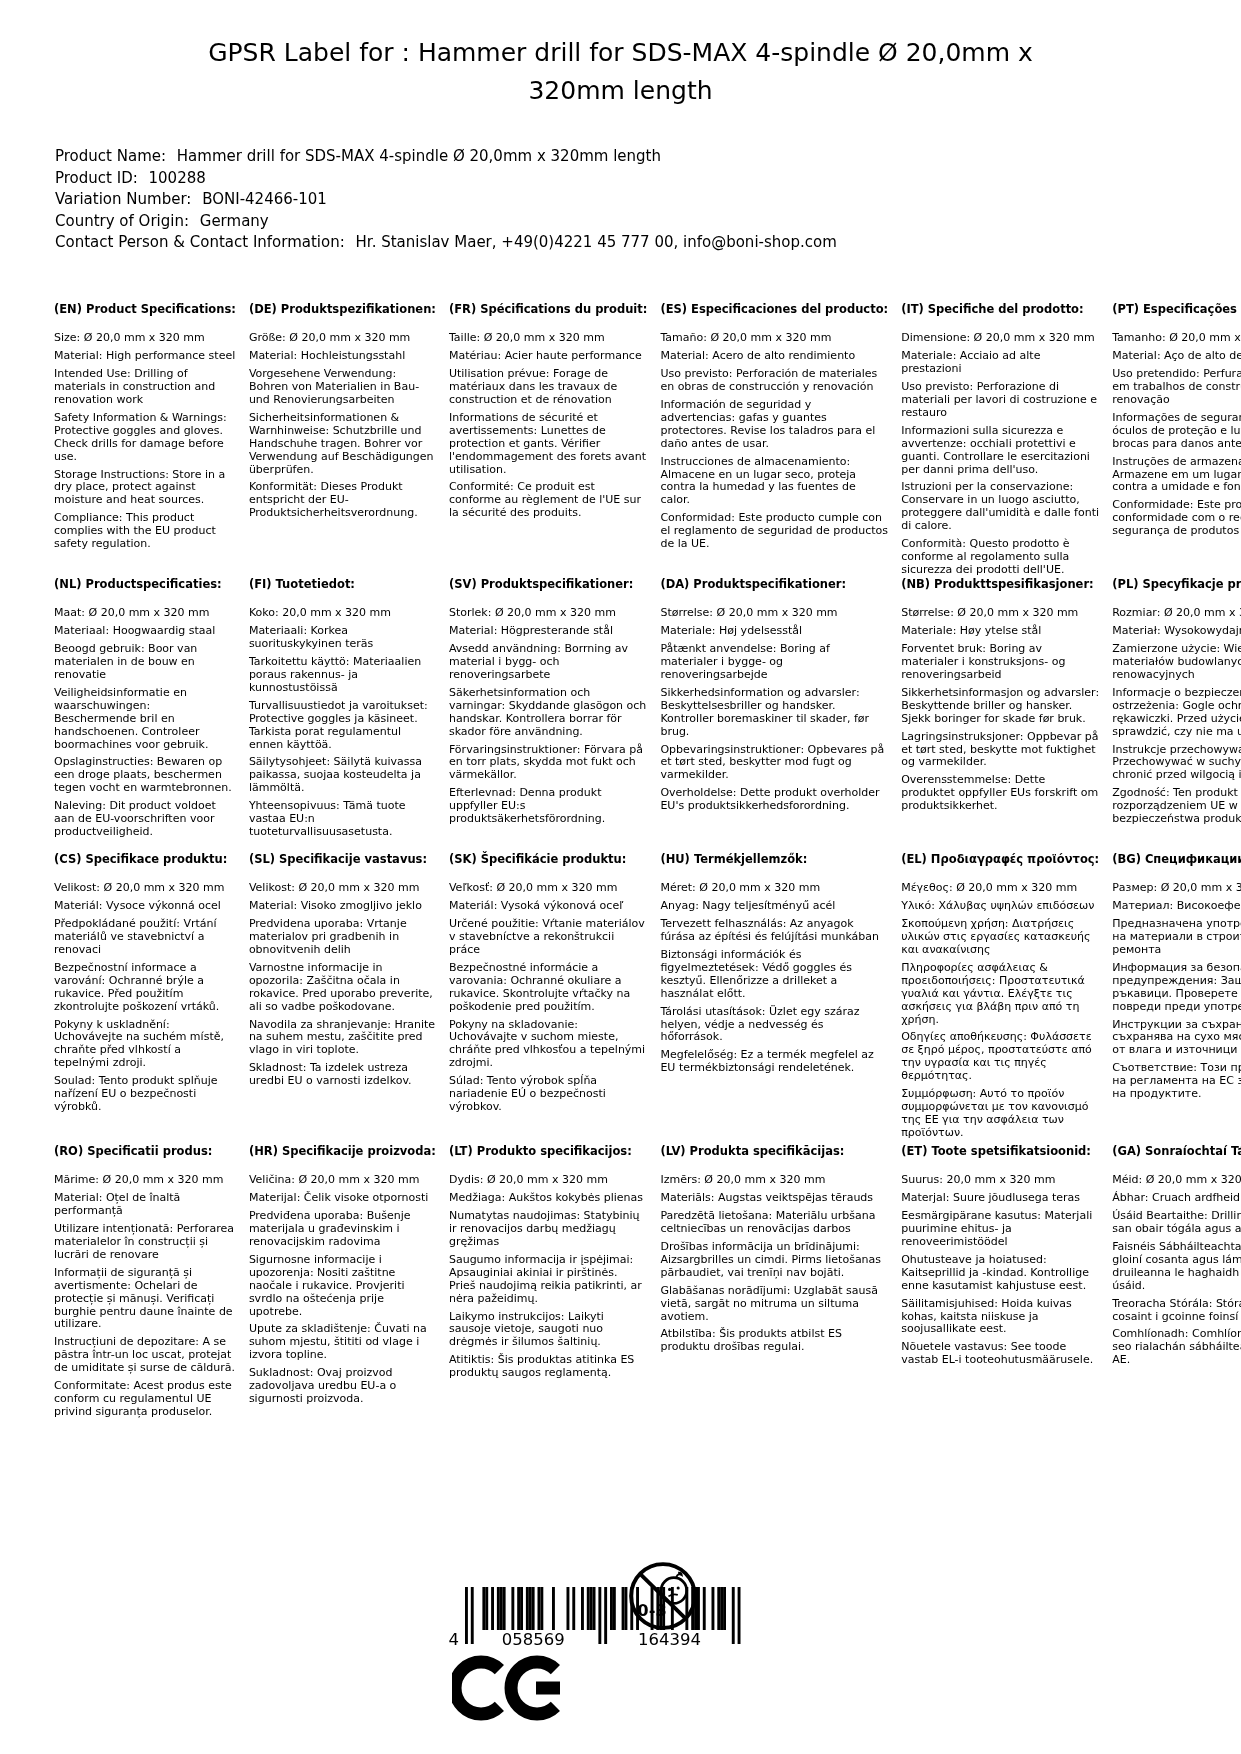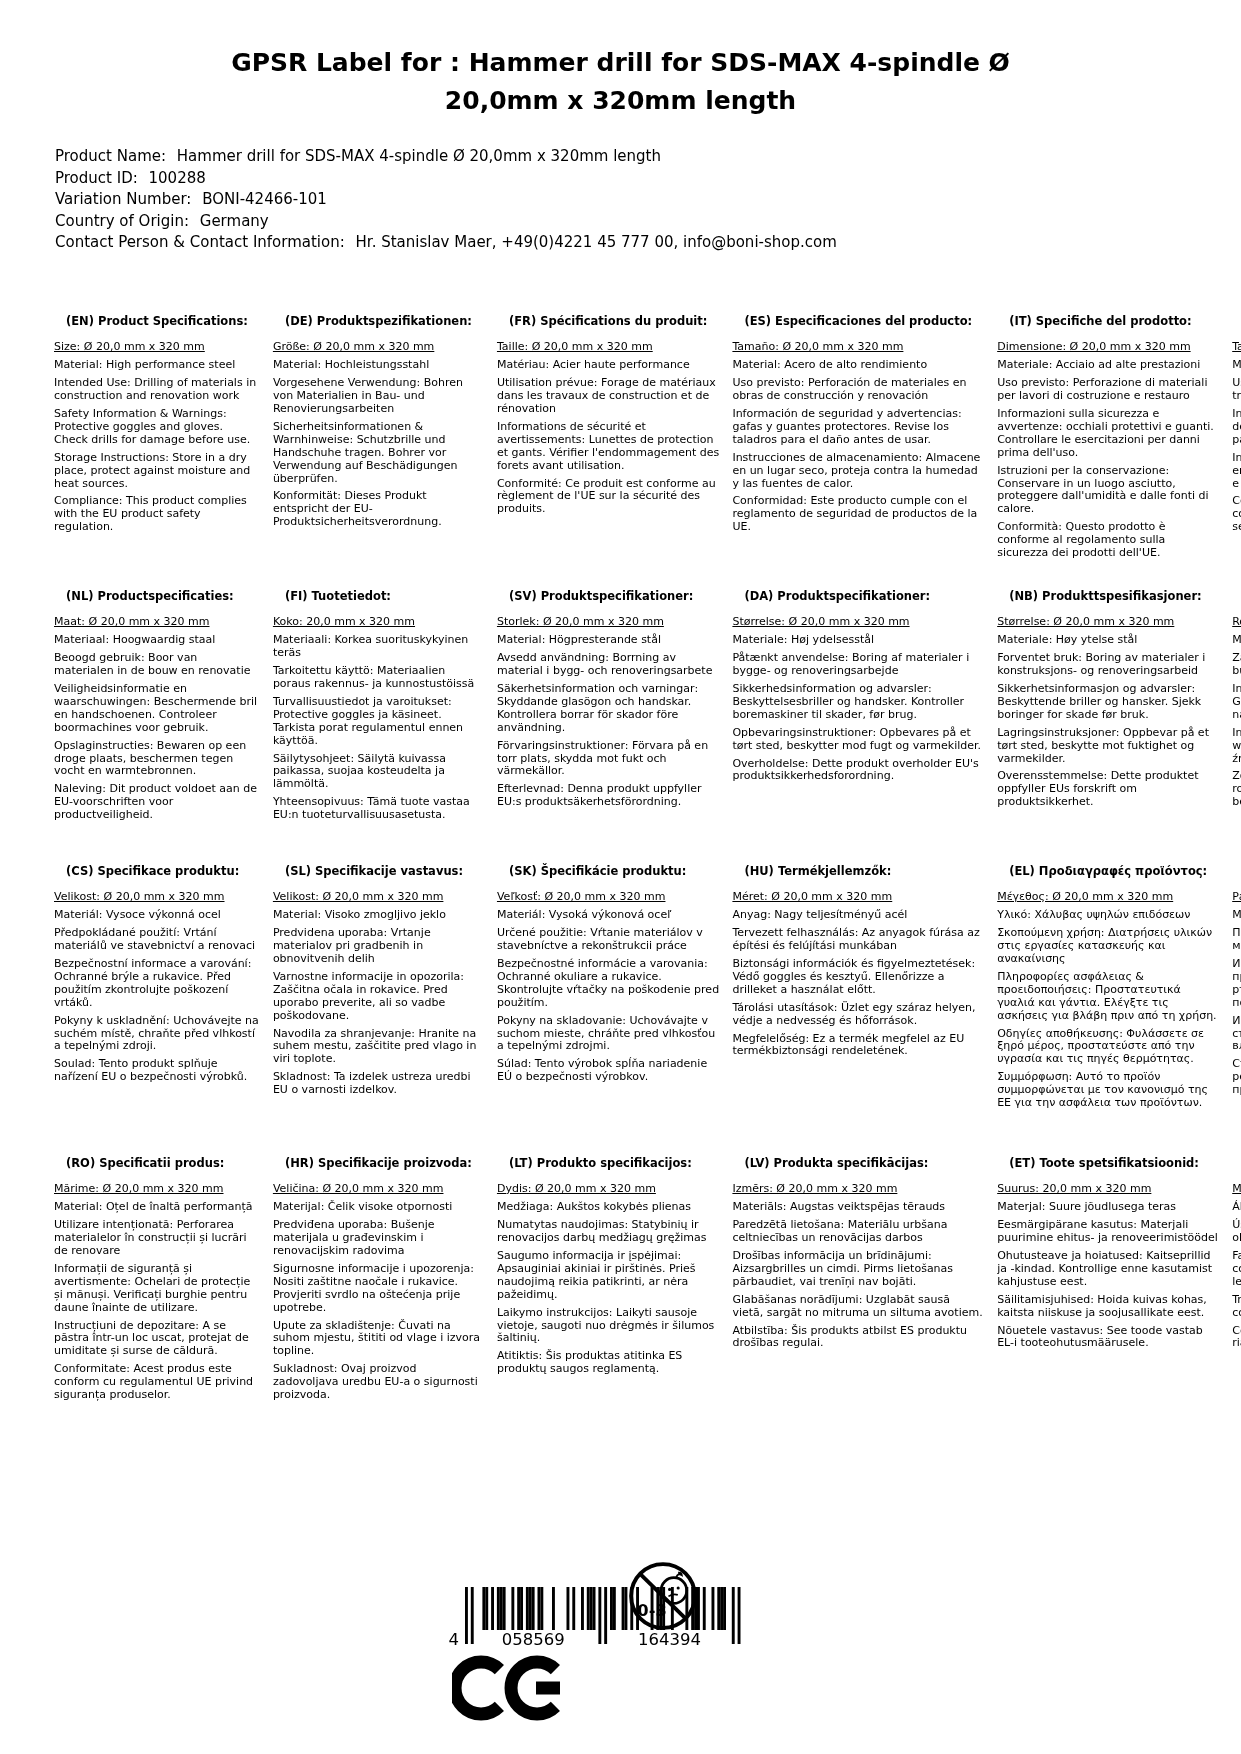--- a/index.html
+++ b/index.html
@@ -2,44 +2,44 @@
 <html><head>
 <meta charset="utf-8">
 <style>
   html,body { margin:0; padding:0; background:#ffffff; }
   body {
     width:1241px; height:1754px; position:relative;
     font-family:"DejaVu Sans", sans-serif; color:#000;
     -webkit-font-smoothing:antialiased;
   }
   .page-title {
-    position:absolute; top:44px; left:0; right:0;
-    text-align:center; font-size:25px; font-weight:bold; line-height:1.5;
+    position:absolute; top:34px; left:0; right:0;
+    text-align:center; font-size:25px; font-weight:normal; line-height:1.5;
     max-width:850px; margin:0 auto;
   }
   .product-block { position:absolute; top:146px; left:55px; right:40px; }
   .product-row { font-size:15px; line-height:21.5px; white-space:nowrap; }
   .product-row .lbl { font-weight:normal;margin-top:12px; }
   .product-row .val { font-weight:normal; margin-left:6px; }
 
   .specs-grid {
     position:absolute; top:303px; left:54px; width:1140px;
     display:grid; grid-template-columns:repeat(6, 1fr);
     grid-template-rows:275px 275px 292px auto;
     column-gap:13px;
   }
   .spec-cell { overflow:visible; }
   .spec-cell h3 {
-    margin:12px; font-size:11.5px; font-weight:bold; white-space:nowrap; line-height:1.2;
+    margin:0; font-size:11.5px; font-weight:bold; white-space:nowrap; line-height:1.2;
   }
   .spec-cell p {
     margin:5px 0 0 0; font-size:11px; line-height:1.18;
     overflow-wrap:break-word; word-break:break-word;
   }
-  .spec-cell p:first-of-type { margin-top:7px;text-decoration:underline; }
+  .spec-cell p:first-of-type { margin-top:15px; }
 
   .barcode-wrap { position:absolute; left:445px; top:1586px; }
   .ce-wrap      { position:absolute; left:452px; top:1654px; }
   .age-wrap     { position:absolute; left:628px; top:1561px; }
 </style>
 </head>
 <body>
 
 <h1 class="page-title">GPSR Label for : Hammer drill for SDS-MAX 4-spindle Ø 20,0mm x 320mm length</h1>
 

